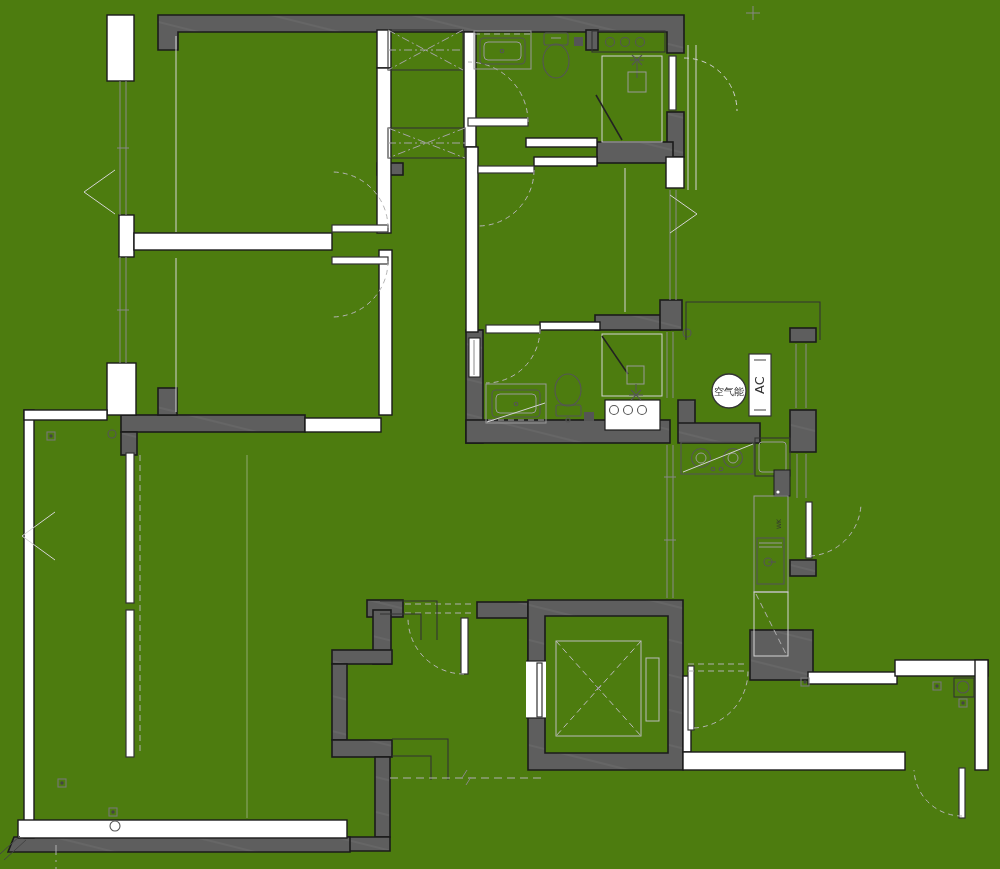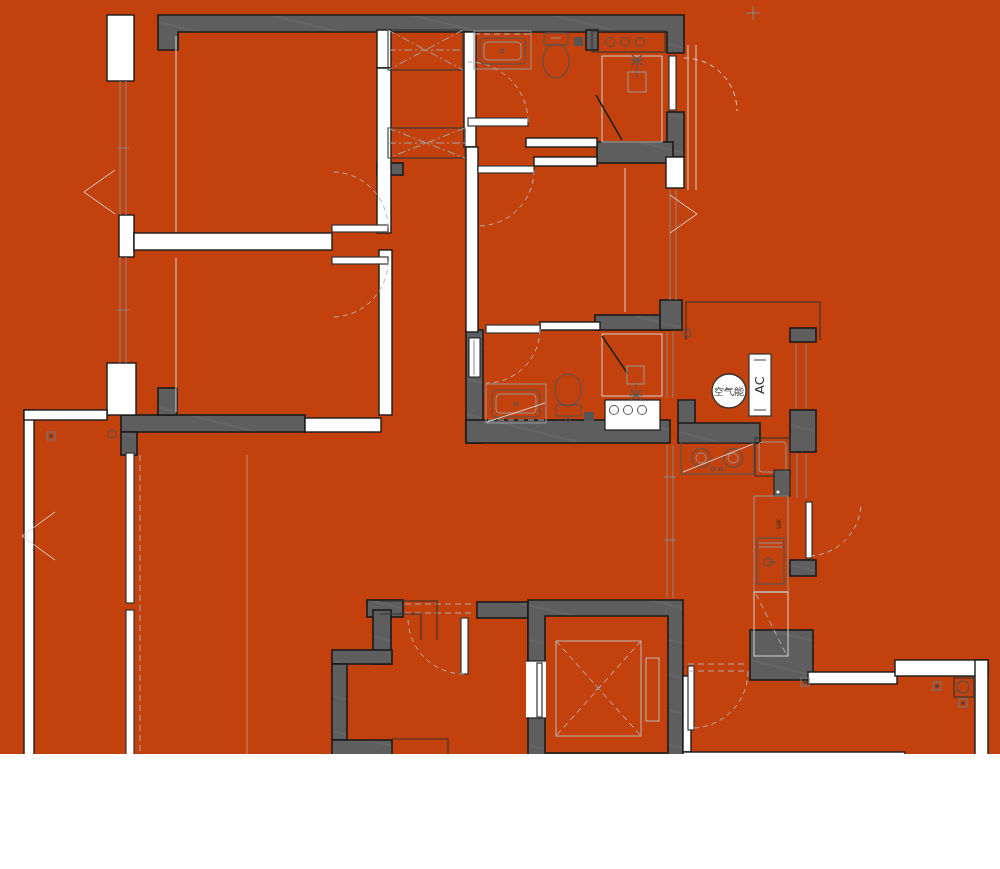--- a/index.html
+++ b/index.html
@@ -1,16 +1,16 @@
 <!DOCTYPE html>
 <html><head>
 <meta charset="utf-8">
 <style>
   html,body{margin:0;padding:0;background:#fff;}
-  .canvas{position:relative;width:1000px;height:754px;background:#c2410c;overflow:hidden;
+  .canvas{position:relative;width:1000px;height:869px;background:#4d7c0f;overflow:hidden;
           font-family:"DejaVu Sans","Liberation Sans",sans-serif;}
   svg{display:block}
   .wall{stroke:#1b1b1b;stroke-width:1.6;}
   .thinwall{fill:#ffffff;stroke:#1b1b1b;stroke-width:1.4;}
   .fix{fill:none;stroke:#555;stroke-width:1.1;}
   .fixlight{fill:none;stroke:#9a9a9a;stroke-width:1;}
   .glass{fill:none;stroke:#222;stroke-width:1.5;}
   .winline{stroke:#8a8a8a;stroke-width:1;}
   .arc{fill:none;stroke:#b5b5b5;stroke-width:1;stroke-dasharray:5 4;}
   .leaf{fill:#ffffff;stroke:#333;stroke-width:1.2;}

